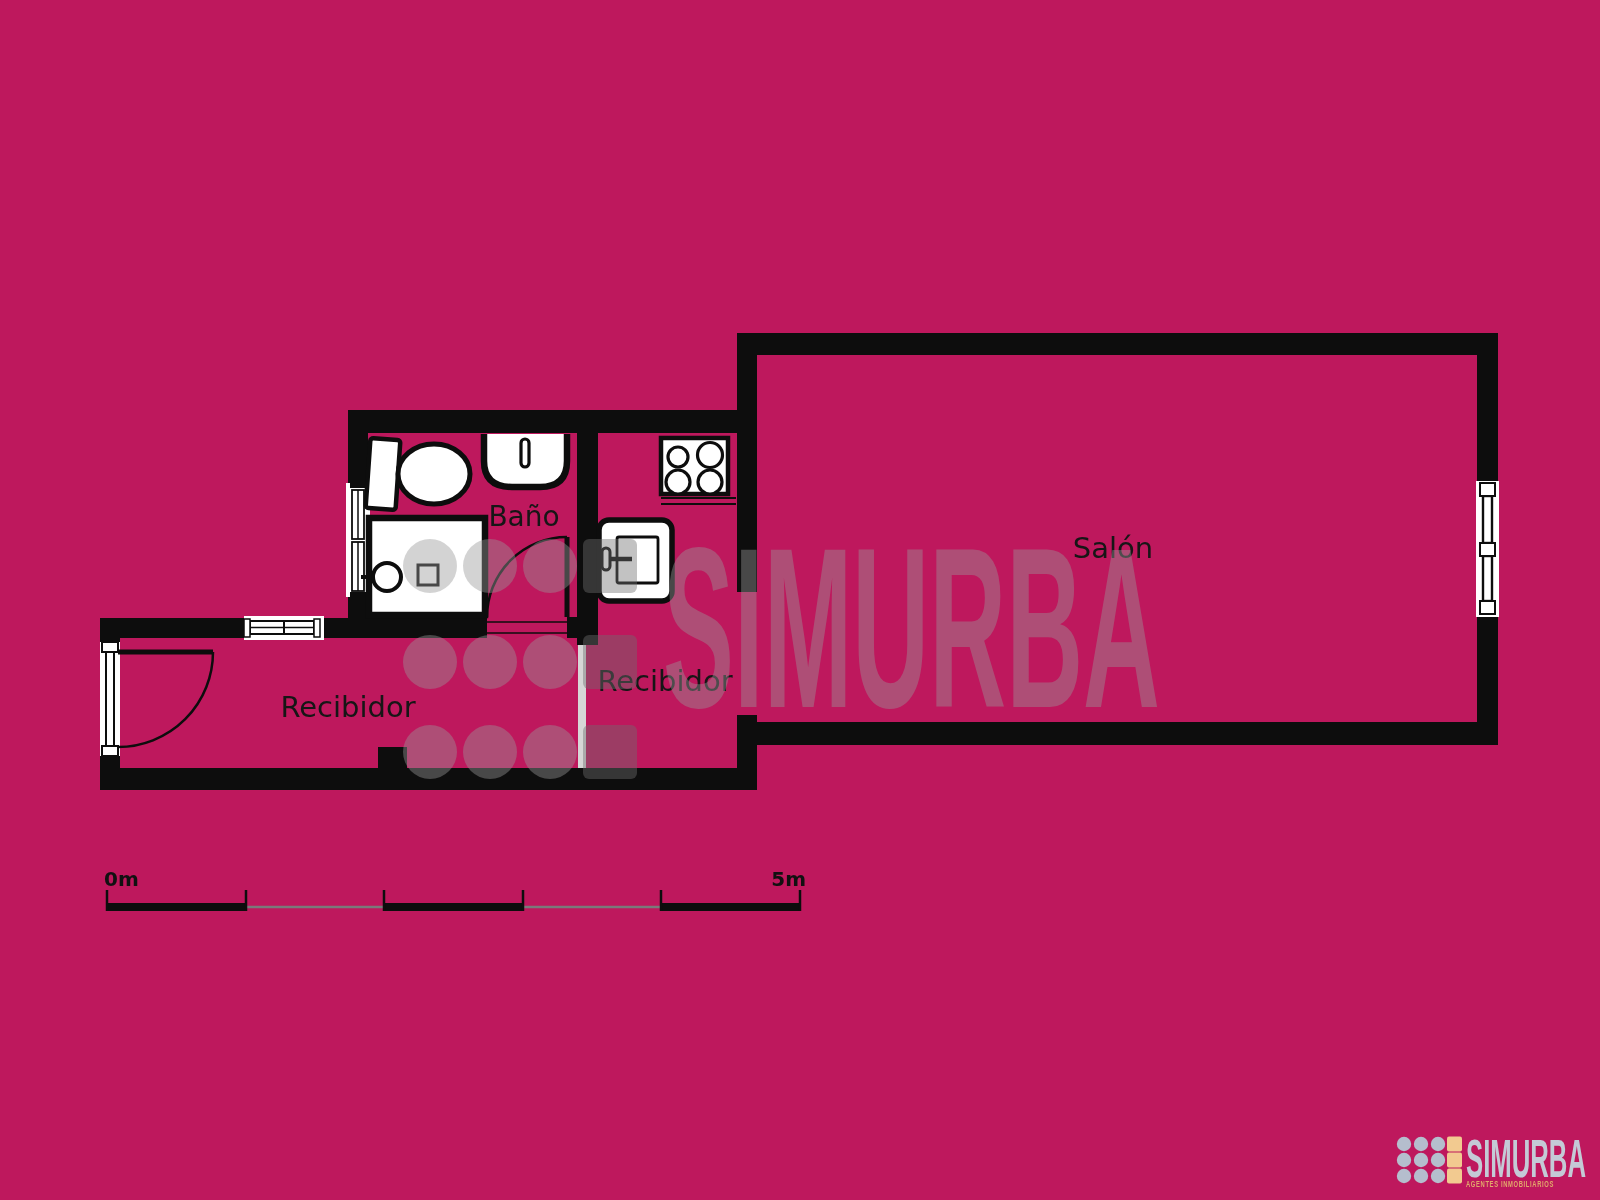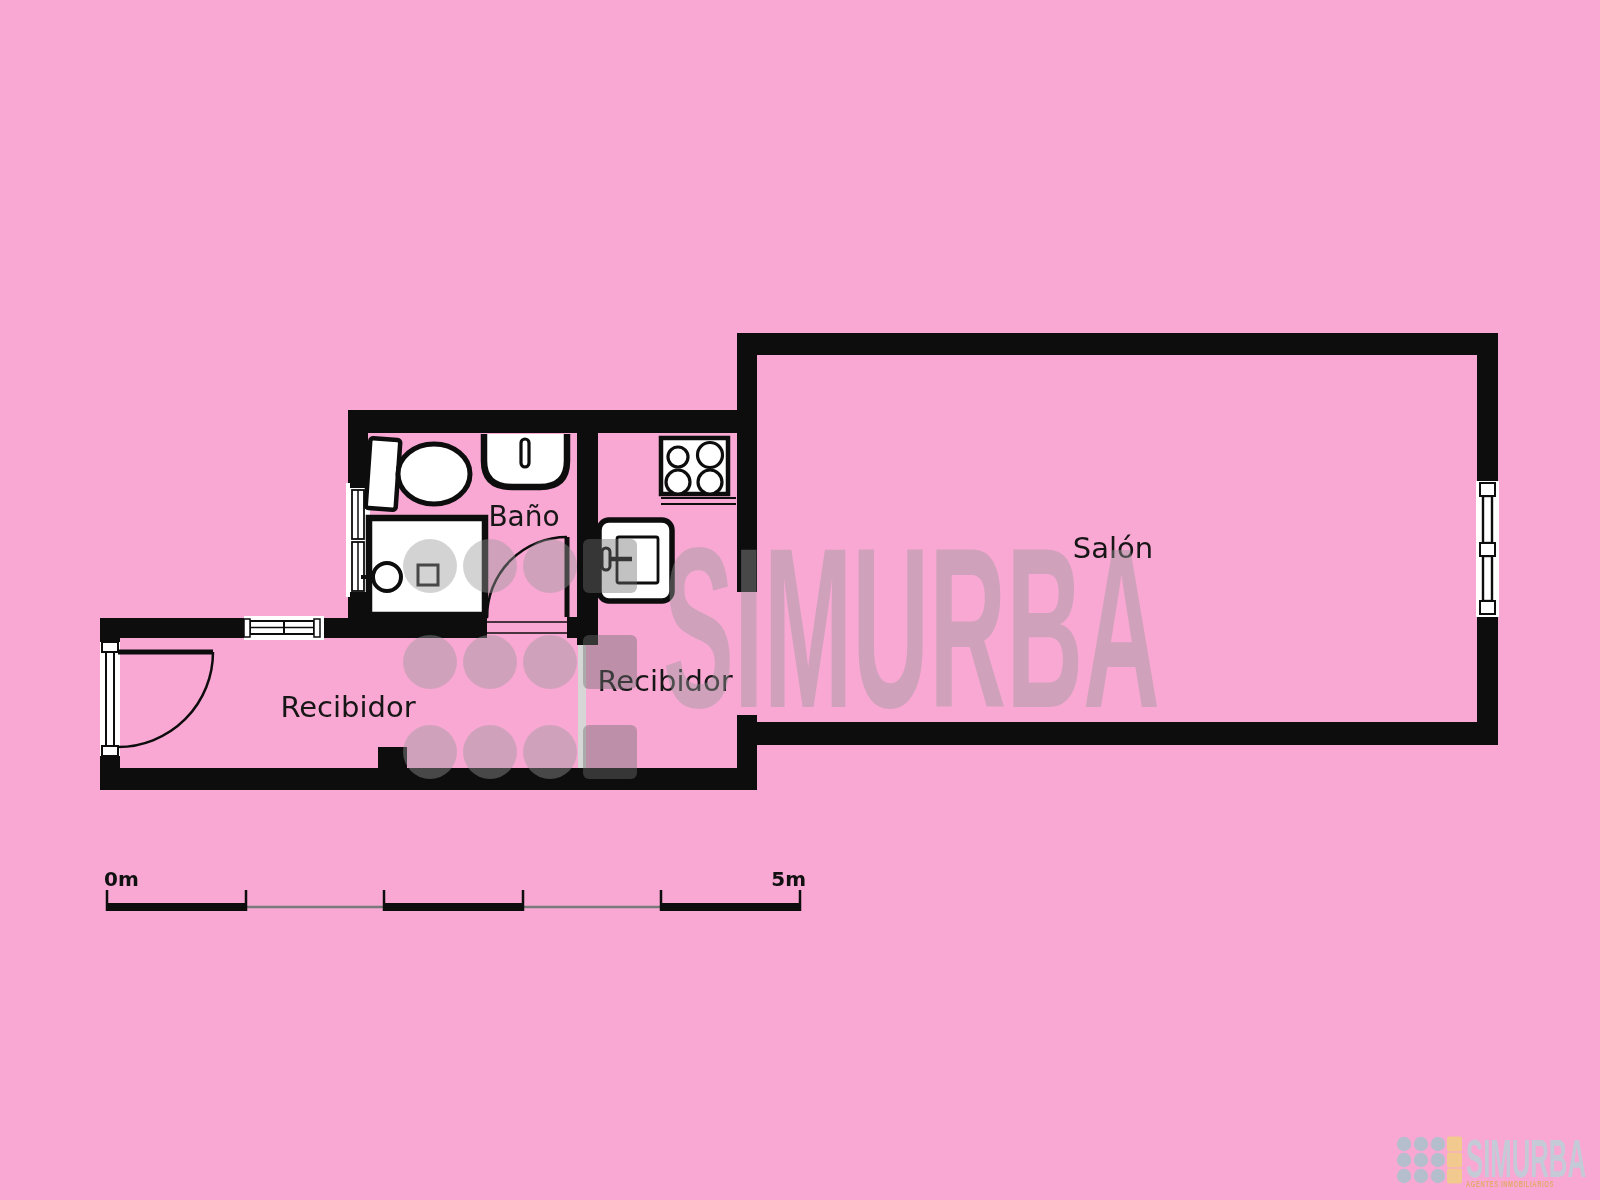--- a/index.html
+++ b/index.html
@@ -1,16 +1,16 @@
 <!DOCTYPE html>
 <html><head>
 <meta charset="utf-8">
 <style>
   html,body{margin:0;padding:0;background:#ffffff;}
-  .stage{position:relative;width:1600px;height:1200px;background:#f9a8d4;overflow:hidden;
+  .stage{position:relative;width:1600px;height:1200px;background:#be185d;overflow:hidden;
          font-family:"DejaVu Sans", sans-serif;}
   svg{position:absolute;left:0;top:0;}
   .wall{fill:#0d0d0d;stroke:none;}
   .fix{fill:#ffffff;stroke:#0d0d0d;}
   .thin{stroke:#0d0d0d;fill:none;}
   .room-label{font-family:"DejaVu Sans", sans-serif;font-size:29px;fill:#161616;text-anchor:middle;}
   .scale-label{font-family:"DejaVu Sans", sans-serif;font-size:20px;font-weight:bold;fill:#111;}
   .wm-text{font-family:"Liberation Sans", sans-serif;font-weight:700;font-size:228px;}
   .logo-text{font-family:"Liberation Sans", sans-serif;font-weight:700;font-size:54px;fill:#c4cad6;}
   .logo-tag{font-family:"Liberation Sans", sans-serif;font-weight:700;font-size:9px;fill:#e2a96b;letter-spacing:1px;}

